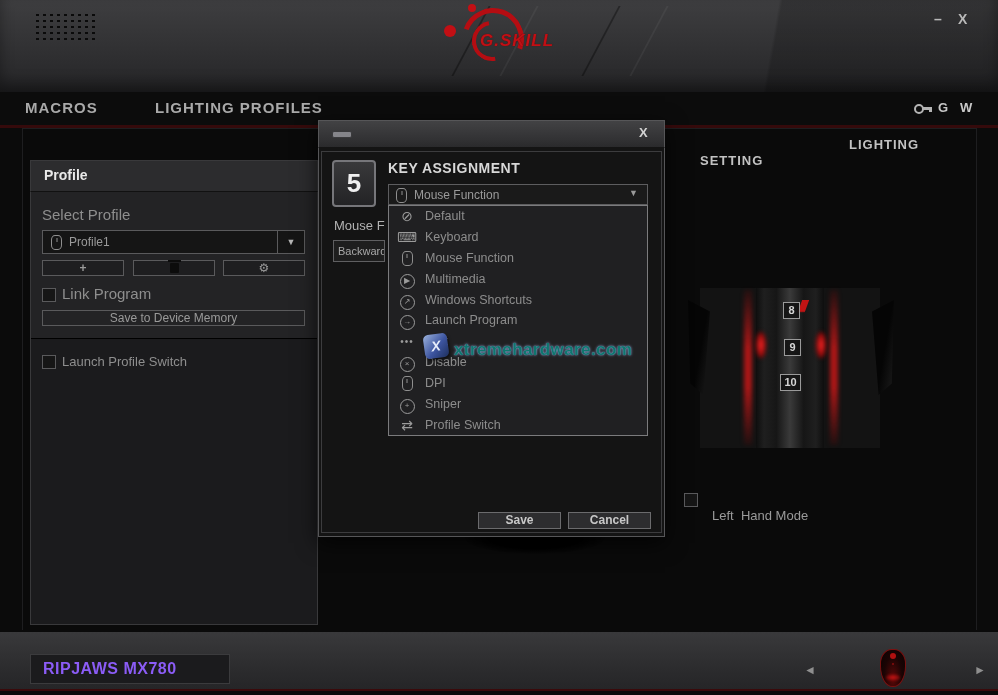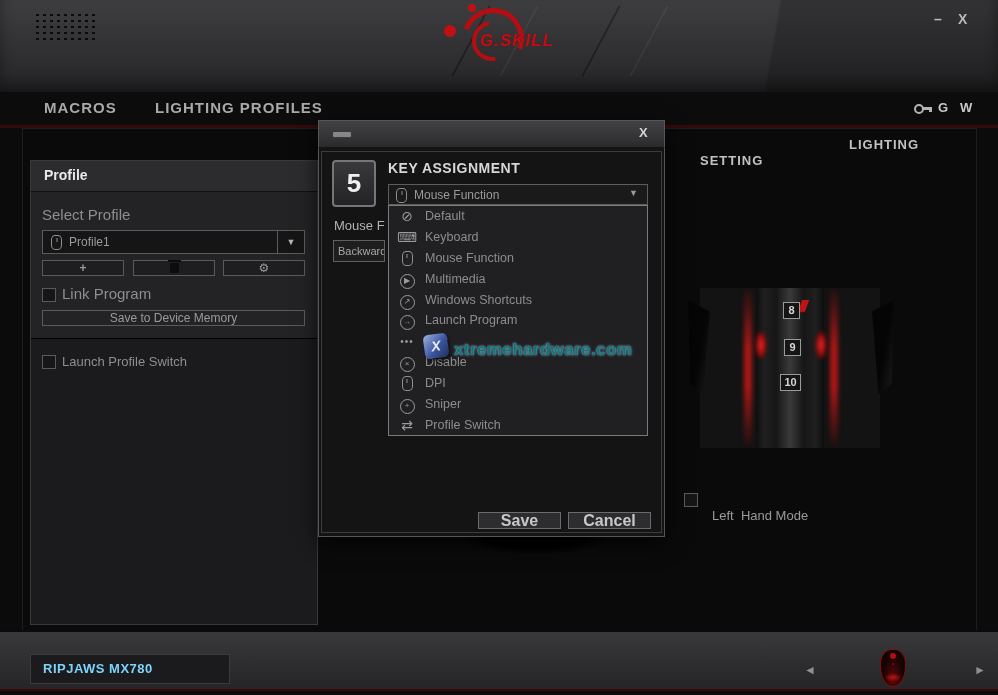--- a/index.html
+++ b/index.html
@@ -33,21 +33,21 @@
     border:4px solid transparent;border-bottom-color:#b50d12;border-left-color:#b50d12;
     transform:rotate(35deg);}
   .logo-dot1{position:absolute;left:8px;top:20px;width:12px;height:12px;border-radius:50%;background:#c20f14;}
   .logo-dot2{position:absolute;left:32px;top:-1px;width:8px;height:8px;border-radius:50%;background:#c20f14;}
   .logo-text{position:absolute;left:44px;top:26px;font-weight:bold;font-style:italic;
     font-size:17px;letter-spacing:1px;color:#c01015;text-shadow:0 0 1px #5a0608;}
 
   
   .menubar{left:0;top:92px;width:998px;height:33px;background:#0c0c0c;}
   .mb-item{top:99px;font-size:15px;font-weight:bold;letter-spacing:1px;color:#a9a9a9;cursor:pointer;}
-  .mb-macros{left:44px;} .mb-lighting{left:155px;}
+  .mb-macros{left:25px;} .mb-lighting{left:155px;}
   .mb-g{left:938px;top:100px;font-size:13px;font-weight:bold;color:#c8c8c8;cursor:pointer;}
   .mb-w{left:960px;top:100px;font-size:13px;font-weight:bold;color:#c8c8c8;cursor:pointer;}
   .key-icon{left:914px;top:104px;width:18px;height:8px;cursor:pointer;}
   .key-icon .ring{position:absolute;left:0;top:0;width:6px;height:6px;border:2px solid #b5b5b5;border-radius:50%;}
   .key-icon .stem{position:absolute;left:9px;top:3px;width:9px;height:3px;background:#b5b5b5;}
   .key-icon .stem:after{content:"";position:absolute;right:0;top:3px;width:3px;height:2px;background:#b5b5b5;}
   .redline{left:0;top:125px;width:998px;height:3px;background:#350a0b;}
 
   
   .main{left:22px;top:128px;width:953px;height:501px;background:#0a0a0a;border:1px solid #1e1e20;}
@@ -133,40 +133,40 @@
     box-sizing:border-box;z-index:7;display:flex;flex-direction:column;}
   .menu-item{flex:1;display:flex;align-items:center;padding-left:8px;cursor:pointer;color:#8d8d8d;}
   .mi-icon{width:20px;text-align:center;color:#9b9b9b;flex:0 0 20px;}
   .mi-icon.plain{font-size:14px;line-height:14px;}
   .mi-icon.circle span{display:inline-block;width:13px;height:13px;border:1px solid #9b9b9b;border-radius:50%;
     font-size:8px;line-height:12px;}
   .mi-icon.blocks{font-size:7px;letter-spacing:0;line-height:8px;}
   .mi-icon.dots{font-size:10px;letter-spacing:1px;}
   .mi-label{margin-left:8px;font-size:12.5px;}
   .dlg-btn{top:512px;width:83px;height:17px;background:#2d2d2f;border:1px solid #6b6b6d;box-sizing:border-box;
-    text-align:center;line-height:15px;font-size:16px;font-weight:bold;color:#c8c8c8;cursor:pointer;z-index:6;}
+    text-align:center;line-height:15px;font-size:12px;font-weight:bold;color:#c8c8c8;cursor:pointer;z-index:6;}
   .dlg-save{left:478px;} .dlg-cancel{left:568px;}
 
   
   .watermark{z-index:9;}
   .wm-icon{left:424px;top:334px;width:24px;height:24px;border-radius:5px;transform:rotate(-8deg);
     background:linear-gradient(135deg,#9cb3dd,#3d5globalThis 60%,#22355f);background:linear-gradient(135deg,#9cb3dd,#3d55a0 55%,#1d2f5c);
     box-shadow:1px 2px 3px rgba(0,0,0,.6);text-align:center;line-height:24px;
     font-weight:bold;font-style:italic;font-size:14px;color:#e8eefb;}
   .wm-text{left:454px;top:340px;font-size:17px;font-weight:bold;color:#0f766e;
     text-shadow:0 0 3px #8fa4d4,0 0 1px #8fa4d4;letter-spacing:.4px;}
 
   
   .footer{left:0;top:630px;width:998px;height:65px;
     background:linear-gradient(180deg,#39393b,#2c2c2e 55%,#232325);border-top:2px solid #0a0a0a;}
   .footer-redline{left:0;top:689px;width:998px;height:2px;background:#3a0a0b;}
   .footer-black{left:0;top:691px;width:998px;height:4px;background:#0a0a0a;}
   .device-box{left:30px;top:654px;width:200px;height:30px;background:#1b1b1d;border:1px solid #3b3b3d;
-    box-sizing:border-box;line-height:28px;padding-left:12px;font-size:13px;font-weight:bold;
-    letter-spacing:.5px;color:#7dd3fc;}
+    box-sizing:border-box;line-height:28px;padding-left:12px;font-size:16px;font-weight:bold;
+    letter-spacing:.5px;color:#8b5cf6;}
   .f-arrow{top:663px;font-size:12px;color:#8f8f8f;cursor:pointer;}
   .f-prev{left:804px;} .f-next{left:974px;}
   .f-mouse{left:880px;top:649px;width:24px;height:36px;border:1px solid #7a1010;cursor:pointer;
     border-radius:45% 45% 48% 48%/38% 38% 55% 55%;
     background:radial-gradient(ellipse at 50% 80%,#5a0808 0%,#1a0404 55%,#0c0202 100%);}
   .f-mouse:before{content:"";position:absolute;left:50%;top:3px;transform:translateX(-50%);
     width:6px;height:6px;border-radius:50%;background:#b01010;box-shadow:0 8px 0 -2px #8a0c0c;}
   .f-mouse:after{content:"";position:absolute;left:50%;bottom:5px;transform:translateX(-50%);
     width:14px;height:7px;border-radius:50%;background:radial-gradient(#d01515,#3a0404);filter:blur(1px);}
 </style>

